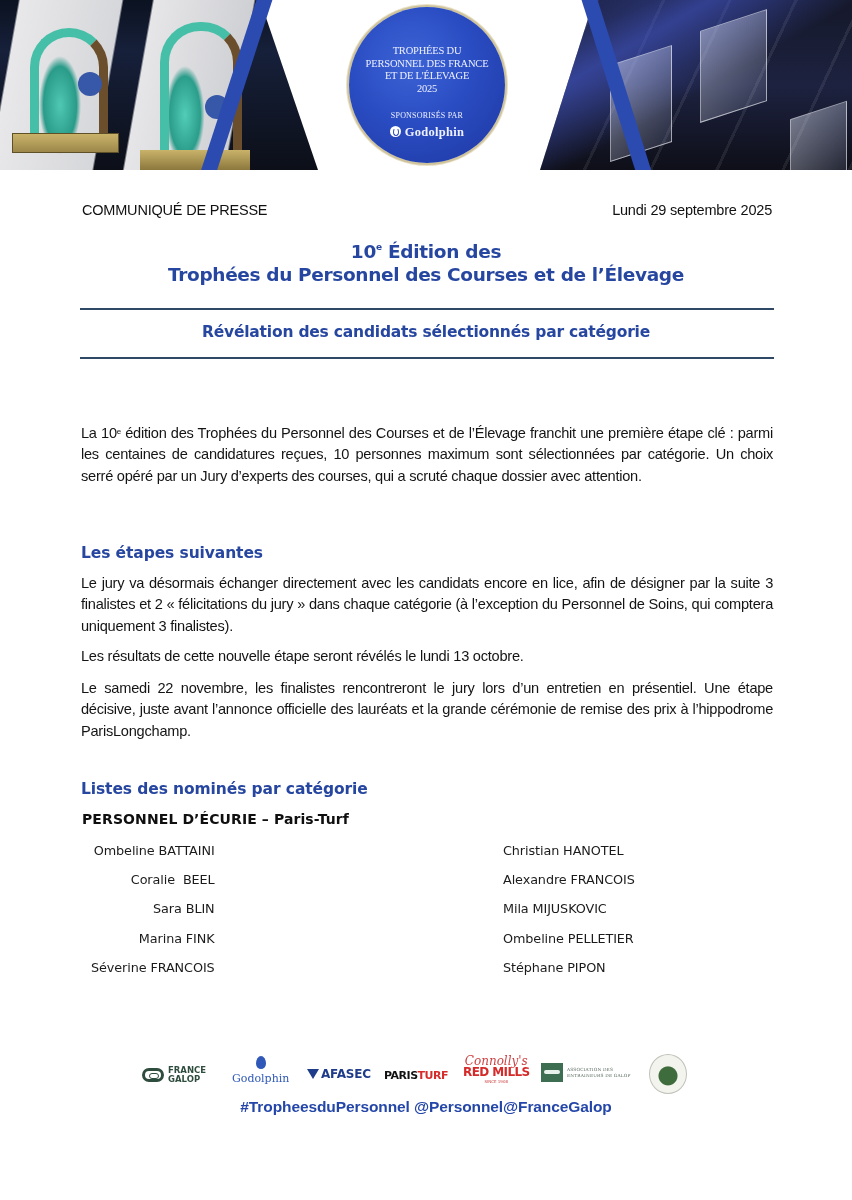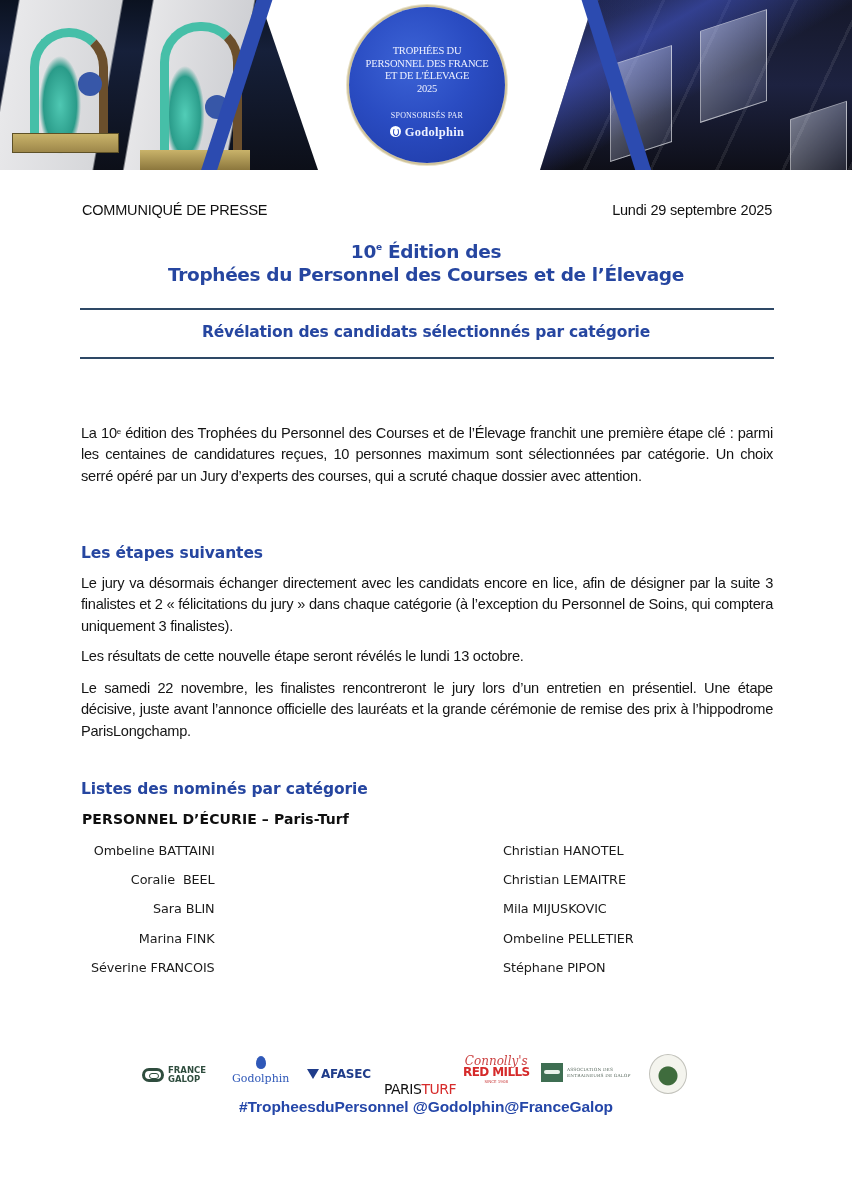--- a/index.html
+++ b/index.html
@@ -81,21 +81,21 @@
   .lg-fg { left: 142px; top: 14px; }
   .fg-mark { width: 22px; height: 14px; border: 3px solid #2f4d3e; border-radius: 9px; box-sizing: border-box; position: relative; margin-right: 4px; }
   .fg-mark::after { content: ""; position: absolute; left: 4px; top: 2px; width: 8px; height: 4px; border: 1.5px solid #2f4d3e; border-radius: 4px; }
   .fg-text { font-family: "DejaVu Sans", sans-serif; font-weight: bold; font-size: 8.5px; line-height: 8.5px; color: #2f4d3e; }
   .lg-godol { left: 232px; top: 4px; flex-direction: column; }
   .godol-drop { width: 10px; height: 13px; border-radius: 50% 50% 50% 50% / 60% 60% 40% 40%; background: #2f58b8; }
   .godol-text { font-family: "DejaVu Serif", serif; font-size: 11px; color: #2f58b8; margin-top: 3px; }
   .lg-afasec { left: 307px; top: 15px; }
   .afasec-mark { width: 0; height: 0; border-left: 6px solid transparent; border-right: 6px solid transparent; border-top: 10px solid #1f3c8a; margin-right: 2px; }
   .afasec-text { font-family: "DejaVu Sans", sans-serif; font-weight: bold; font-size: 12px; color: #1f3c8a; letter-spacing: -0.2px; }
-  .lg-paristurf { left: 384px; top: 29px; font-family: "DejaVu Sans", sans-serif; font-weight: normal; font-size: 14px; letter-spacing: -0.5px; }
+  .lg-paristurf { left: 384px; top: 17px; font-family: "DejaVu Sans", sans-serif; font-weight: bold; font-size: 11px; letter-spacing: -0.5px; }
   .pt-a { color: #111; } .pt-b { color: #d62b2b; }
   .lg-redmills { left: 463px; top: 5px; flex-direction: column; }
   .rm-script { font-family: "DejaVu Serif", serif; font-style: italic; font-size: 12px; color: #c44; line-height: 9px; }
   .rm-main { font-family: "DejaVu Sans", sans-serif; font-weight: bold; font-size: 12px; color: #d52a2a; letter-spacing: -0.6px; line-height: 13px; }
   .rm-since { font-size: 4px; color: #c44; }
   .lg-aeg { left: 541px; top: 11px; }
   .aeg-mark { width: 22px; height: 19px; background: #3e6e52; margin-right: 4px; position: relative; }
   .aeg-mark::after { content: ""; position: absolute; left: 3px; top: 7px; width: 16px; height: 4px; border-radius: 3px; background: #e9f2ea; }
   .aeg-text { font-family: "DejaVu Serif", serif; font-size: 4.3px; line-height: 5.5px; color: #5b6b60; letter-spacing: 0.2px; }
   .lg-seal { left: 649px; top: 2px; width: 36px; height: 38px; border-radius: 50%; border: 1px solid #c2c2bb; background: radial-gradient(circle at 50% 55%, #3f6c3d 0 9px, #f4f4ee 10px); }
@@ -156,21 +156,21 @@
 
 <div class="names names-left">
   <div class="name">Ombeline BATTAINI</div>
   <div class="name">Coralie  BEEL</div>
   <div class="name">Sara BLIN</div>
   <div class="name">Marina FINK</div>
   <div class="name">Séverine FRANCOIS</div>
 </div>
 <div class="names names-right">
   <div class="name">Christian HANOTEL</div>
-  <div class="name">Christian LEMAITRE</div>
+  <div class="name">Alexandre FRANCOIS</div>
   <div class="name">Mila MIJUSKOVIC</div>
   <div class="name">Ombeline PELLETIER</div>
   <div class="name">Stéphane PIPON</div>
 </div>
 
 <div class="logos">
   <div class="logo lg-fg">
     <span class="fg-mark"></span>
     <span class="fg-text"><span>FRANCE</span><br><span>GALOP</span></span>
   </div>
@@ -191,13 +191,13 @@
     <span class="rm-main">RED MILLS</span>
     <span class="rm-since">SINCE 1908</span>
   </div>
   <div class="logo lg-aeg">
     <span class="aeg-mark"></span>
     <span class="aeg-text"><span>ASSOCIATION DES</span><br><span>ENTRAINEURS DE GALOP</span></span>
   </div>
   <div class="logo lg-seal"></div>
 </div>
 
-<div class="hashtag">#TropheesduPersonnel @Godolphin@FranceGalop</div>
+<div class="hashtag">#TropheesduPersonnel @Personnel@FranceGalop</div>
 
 </body></html>

